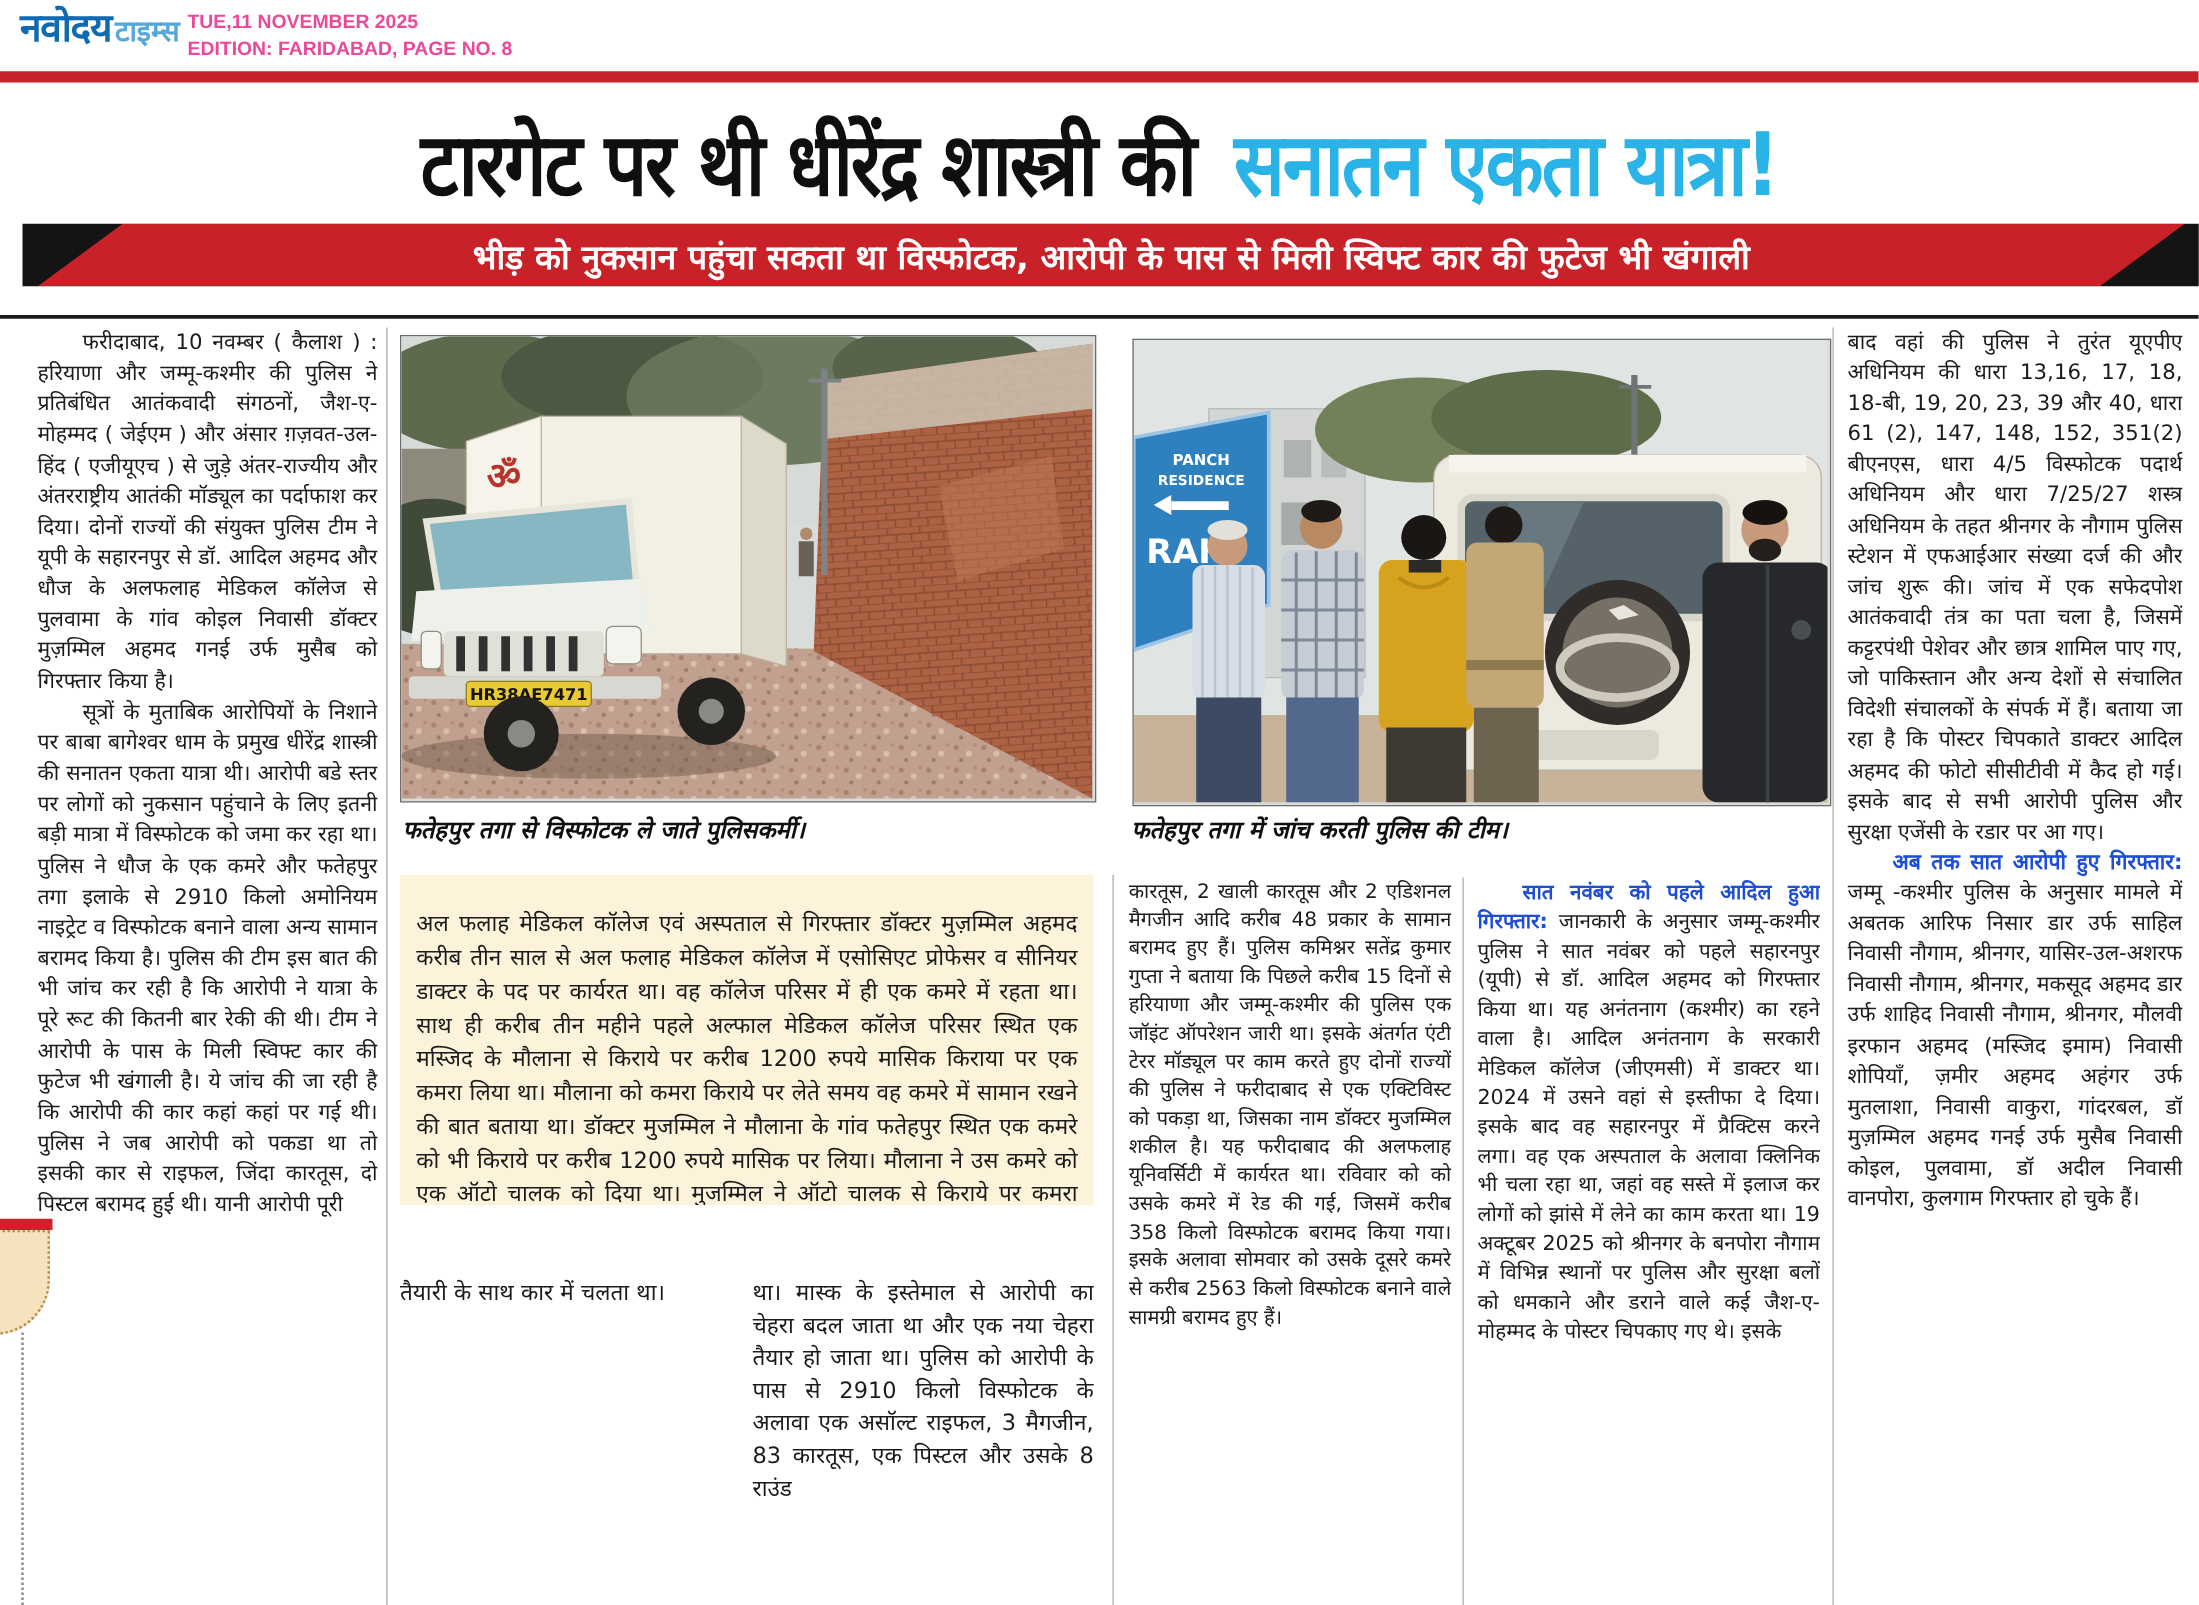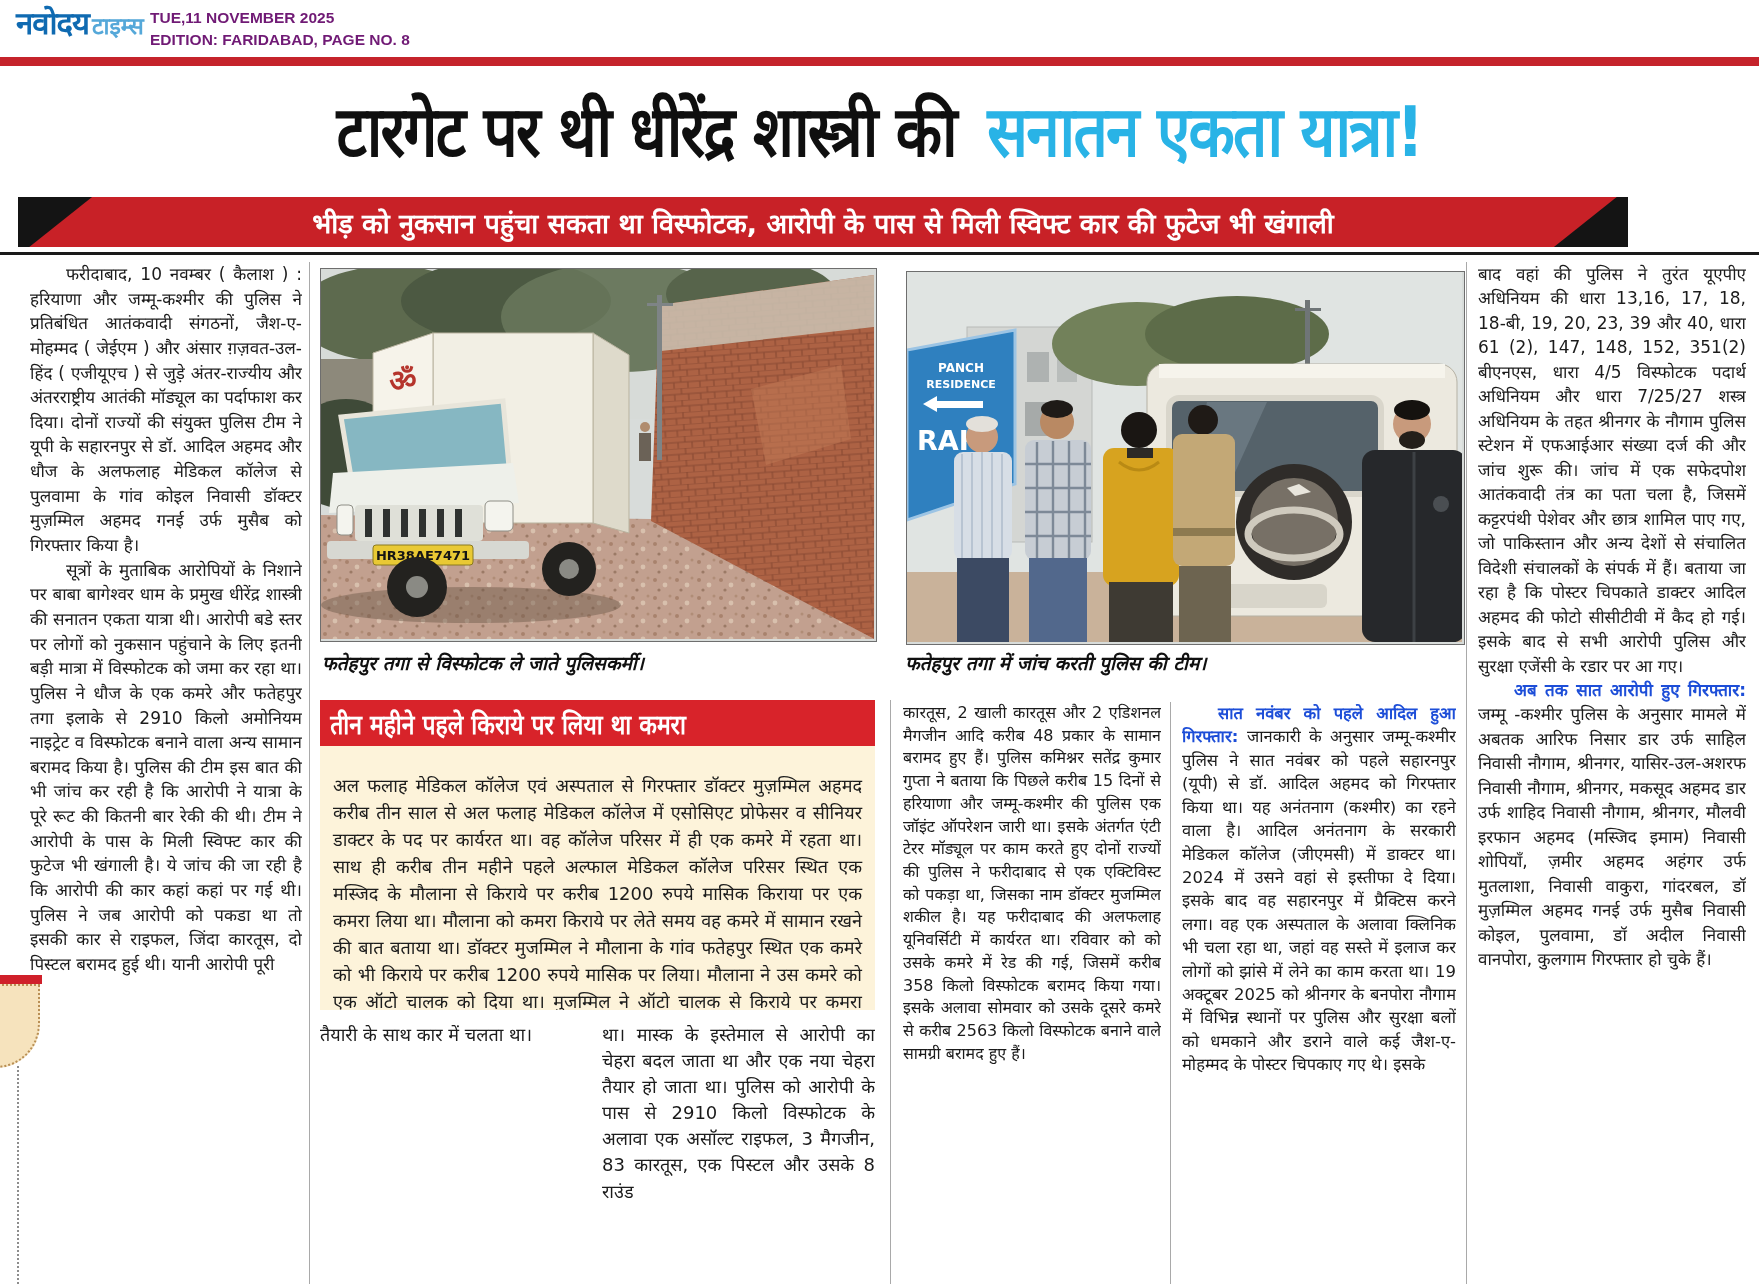--- a/index.html
+++ b/index.html
@@ -6,33 +6,33 @@
   body{width:1759px;height:1284px;overflow:hidden;position:relative;
        font-family:"DejaVu Sans",sans-serif;-webkit-font-smoothing:antialiased;}
   .abs{position:absolute;}
 
   
   .masthead{left:0;top:0;width:1759px;height:57px;background:#fff;}
   .logo{left:16px;top:8px;display:flex;align-items:flex-end;}
   .logo-main{font-size:31px;font-weight:800;color:#0f6ab1;letter-spacing:-1px;line-height:1;}
   .logo-sub{font-size:23px;font-weight:600;color:#55a8d9;margin-left:3px;line-height:1.1;}
   .dateblock{left:150px;top:7px;font-family:"Liberation Sans",sans-serif;
-             font-size:15.5px;font-weight:700;color:#701a75;line-height:1.4;}
+             font-size:15.5px;font-weight:700;color:#ec4899;line-height:1.4;}
 
   .toprule{left:0;top:57px;width:1759px;height:9px;background:#c5232b;}
 
   
   .headline{left:0;top:64px;width:1759px;height:130px;display:flex;align-items:center;justify-content:center;}
   .headline-inner{white-space:nowrap;font-size:70px;font-weight:800;letter-spacing:-2px;
                   transform:scaleX(0.86);transform-origin:50% 50%;}
   .hl-black{color:#0f0f0f;}
   .hl-cyan{color:#29b3e6;margin-left:14px;}
 
   
-  .ribbon{left:18px;top:197px;width:1610px;height:50px;background:#141414;}
+  .ribbon{left:18px;top:179px;width:1742px;height:50px;background:#141414;}
   .ribbon-red{position:absolute;inset:0;background:#c82127;
               clip-path:polygon(4.6% 0%,99.3% 0%,95.4% 100%,0.7% 100%);
               display:flex;align-items:center;justify-content:center;}
   .ribbon-red span{color:#fff;font-weight:700;font-size:27px;white-space:nowrap;}
   .ribbonrule{left:0;top:252px;width:1759px;height:3px;background:#1a1a1a;}
 
   
   .col{position:absolute;text-align:justify;color:#1b1b1b;overflow:hidden;}
   .col p{margin:0;}
   .indent{text-indent:36px;}
@@ -254,23 +254,20 @@
       <ellipse cx="505" cy="168" rx="13" ry="9" fill="#241f1a"></ellipse>
       <rect x="455" y="178" width="104" height="192" rx="13" fill="#26282b"></rect>
       <path d="M507 180V370" stroke="#3d4145" stroke-width="3"></path>
       <circle cx="534" cy="232" r="8" fill="#4a4e52"></circle>
     </g>
   </svg>
 </figure>
 <figcaption class="caption" style="left:905px;top:650px;width:553px;">फतेहपुर तगा में जांच करती पुलिस की टीम।</figcaption>
 
 <section class="abs box">
-  <div class="box-band">
-    <span class="box-band-inner">तीन महीने पहले किराये पर लिया था कमरा</span>
-  </div>
   <div class="box-body">
     <p class="para">अल फलाह मेडिकल कॉलेज एवं अस्पताल से गिरफ्तार डॉक्टर मुज़म्मिल अहमद करीब तीन साल से अल फलाह मेडिकल कॉलेज में एसोसिएट प्रोफेसर व सीनियर डाक्टर के पद पर कार्यरत था। वह कॉलेज परिसर में ही एक कमरे में रहता था। साथ ही करीब तीन महीने पहले अल्फाल मेडिकल कॉलेज परिसर स्थित एक मस्जिद के मौलाना से किराये पर करीब 1200 रुपये मासिक किराया पर एक कमरा लिया था। मौलाना को कमरा किराये पर लेते समय वह कमरे में सामान रखने की बात बताया था। डॉक्टर मुजम्मिल ने मौलाना के गांव फतेहपुर स्थित एक कमरे को भी किराये पर करीब 1200 रुपये मासिक पर लिया। मौलाना ने उस कमरे को एक ऑटो चालक को दिया था। मुजम्मिल ने ऑटो चालक से किराये पर कमरा लिया और दोनों जगह पर समय-समय पर विस्फोटक रखने लगा।</p>
   </div>
 </section>
 
 <div class="col subcol" id="subcolA">
   <p class="para">तैयारी के साथ कार में चलता था।</p>
 </div>
 <div class="col subcol" id="subcolB">
   <p class="para">था। मास्क के इस्तेमाल से आरोपी का चेहरा बदल जाता था और एक नया चेहरा तैयार हो जाता था। पुलिस को आरोपी के पास से 2910 किलो विस्फोटक के अलावा एक असॉल्ट राइफल, 3 मैगजीन, 83 कारतूस, एक पिस्टल और उसके 8 राउंड</p>

